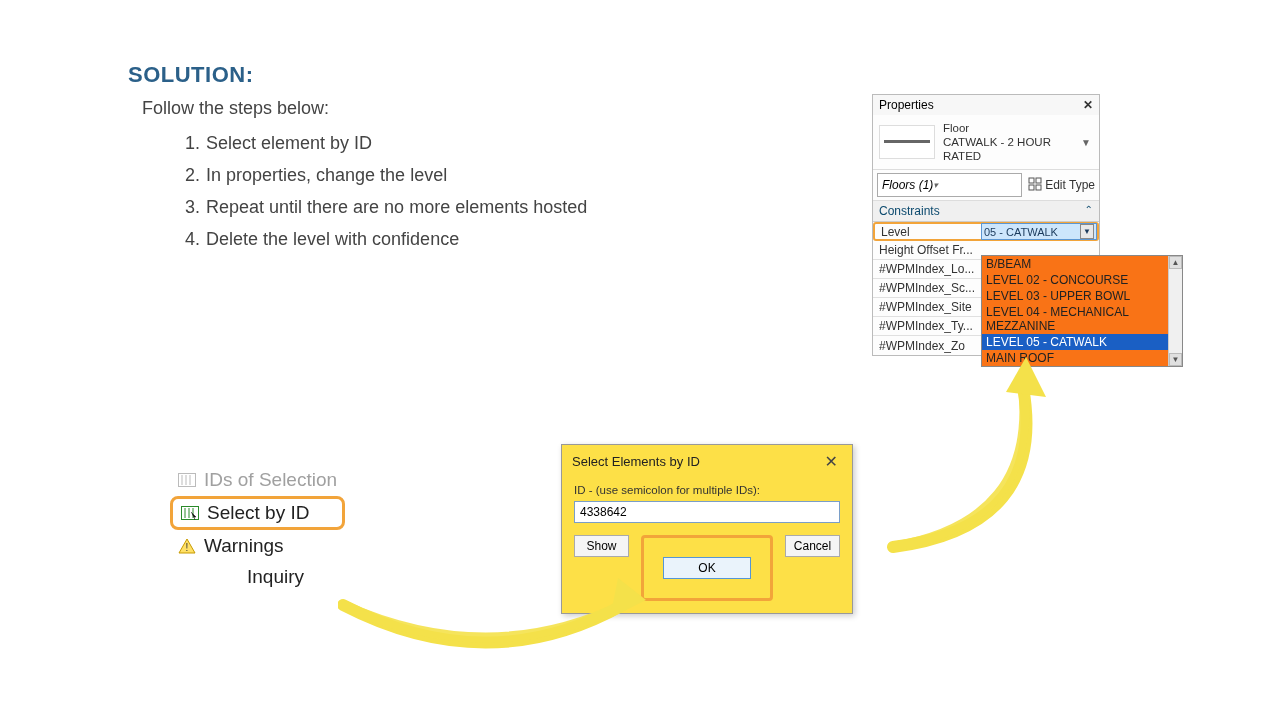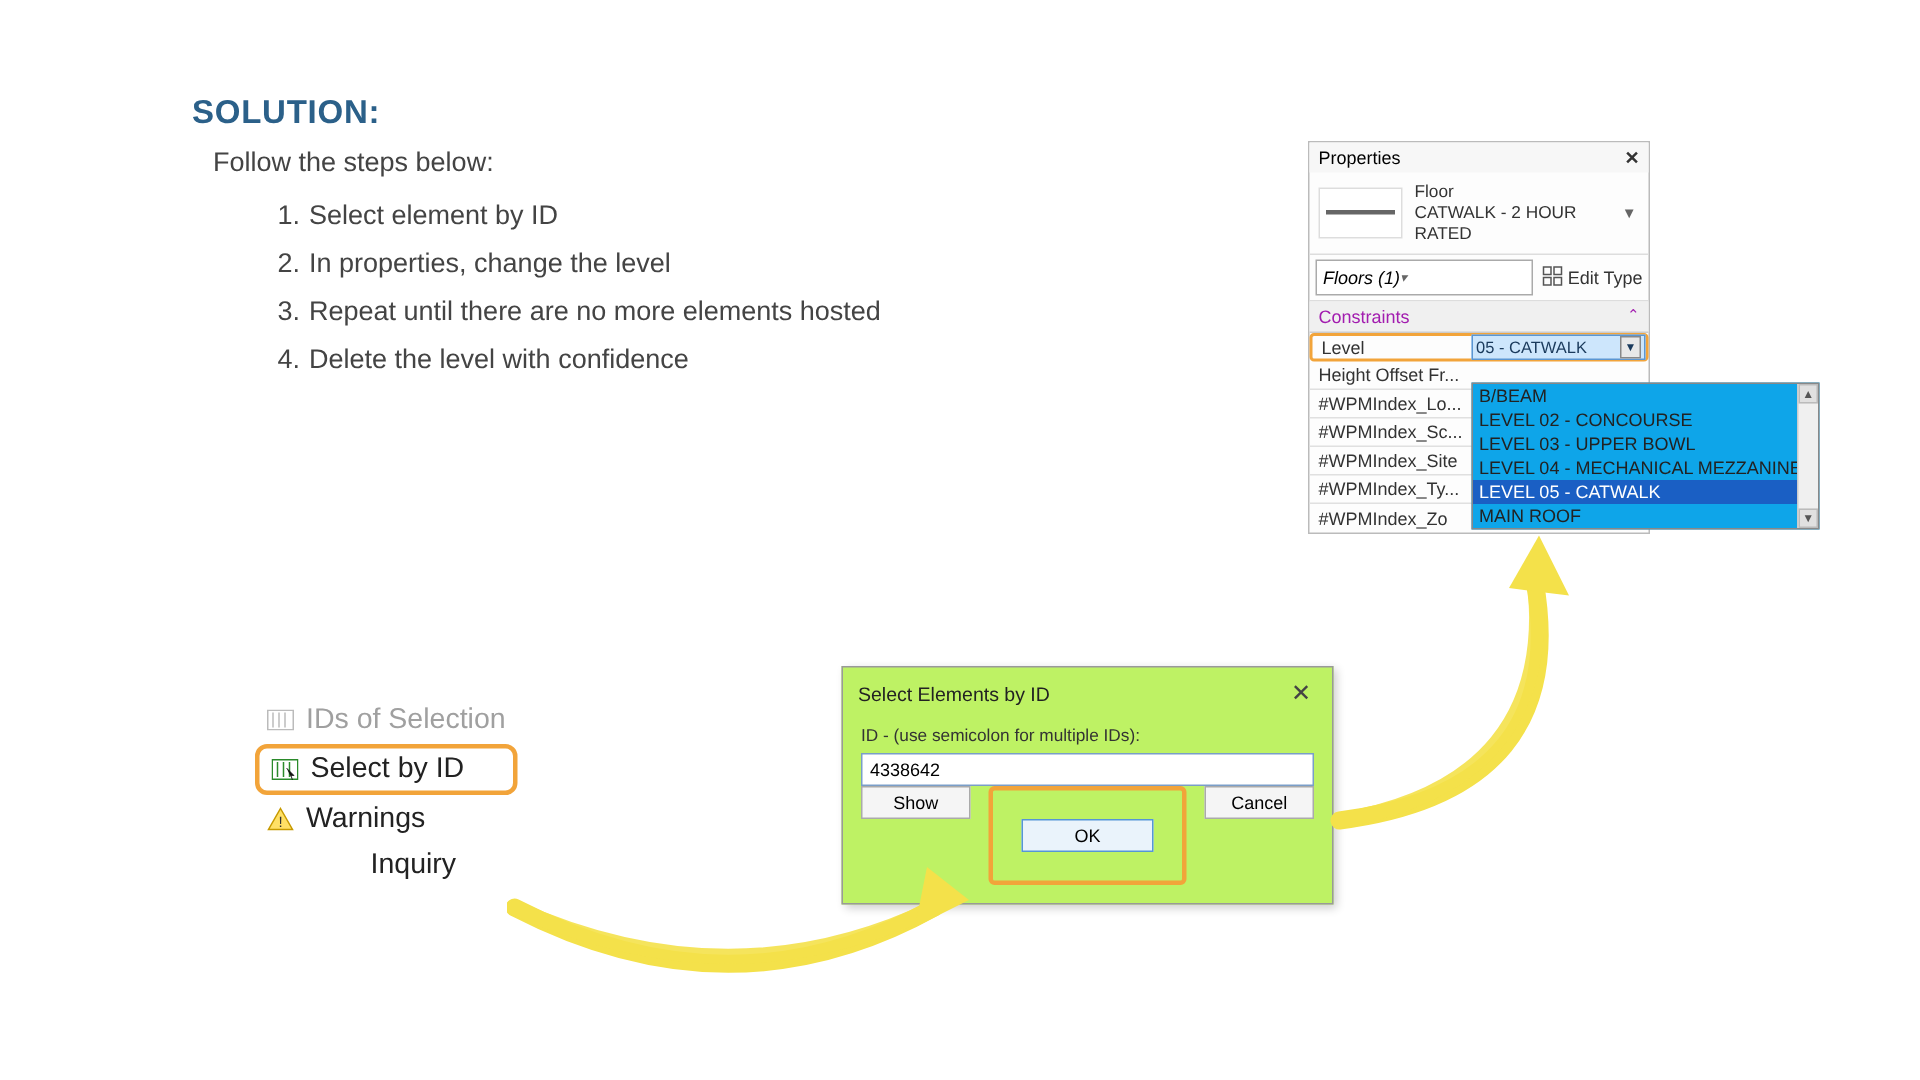--- a/index.html
+++ b/index.html
@@ -71,22 +71,22 @@
     display: inline-flex;
     align-items: center;
     justify-content: center;
   }
 
   
   .dialog {
     position: absolute;
     left: 561px;
     top: 444px;
-    width: 328px;
-    background: #bef264;
+    width: 292px;
+    background: #fde047;
     border: 1px solid #999;
     box-shadow: 2px 2px 6px rgba(0,0,0,0.2);
   }
   .dialog-title {
     padding: 7px 10px;
     font-size: 13px;
     color: #222;
     display: flex;
     justify-content: space-between;
     align-items: center;
@@ -108,21 +108,21 @@
   .dialog-input {
     width: 100%;
     border: 1px solid #7a9ec8;
     padding: 3px 5px;
     font-size: 12px;
     font-family: inherit;
   }
   .dialog-buttons {
     display: flex;
     gap: 12px;
-    margin-top: 0;
+    margin-top: 12px;
   }
   .dlg-btn {
     width: 88px;
     height: 22px;
     font-size: 12px;
     background: #f5f5f5;
     border: 1px solid #aaa;
     cursor: pointer;
     font-family: inherit;
   }
@@ -198,21 +198,21 @@
     align-items: center;
     gap: 3px;
     font-size: 12px;
     color: #333;
     cursor: pointer;
   }
   .constraints-header {
     background: #f0f0f0;
     padding: 3px 6px;
     font-size: 12px;
-    color: #a21caf;
+    color: #0c4a6e;
     display: flex;
     justify-content: space-between;
     border-bottom: 1px solid #ccc;
   }
   .prop-row {
     display: flex;
     border-bottom: 1px solid #e0e0e0;
     font-size: 12px;
     height: 19px;
     align-items: center;
@@ -256,22 +256,22 @@
     align-items: center;
     justify-content: center;
     font-size: 8px;
   }
 
   
   .dropdown-list {
     position: absolute;
     left: 981px;
     top: 255px;
-    width: 232px;
-    background: #0ea5e9;
+    width: 202px;
+    background: #f97316;
     border: 1px solid #888;
     font-size: 12px;
   }
   .dropdown-list .dd-item {
     padding: 1px 4px;
     color: #222;
     cursor: pointer;
   }
   .dropdown-list .dd-item.selected {
     background: #1a5fc4;

